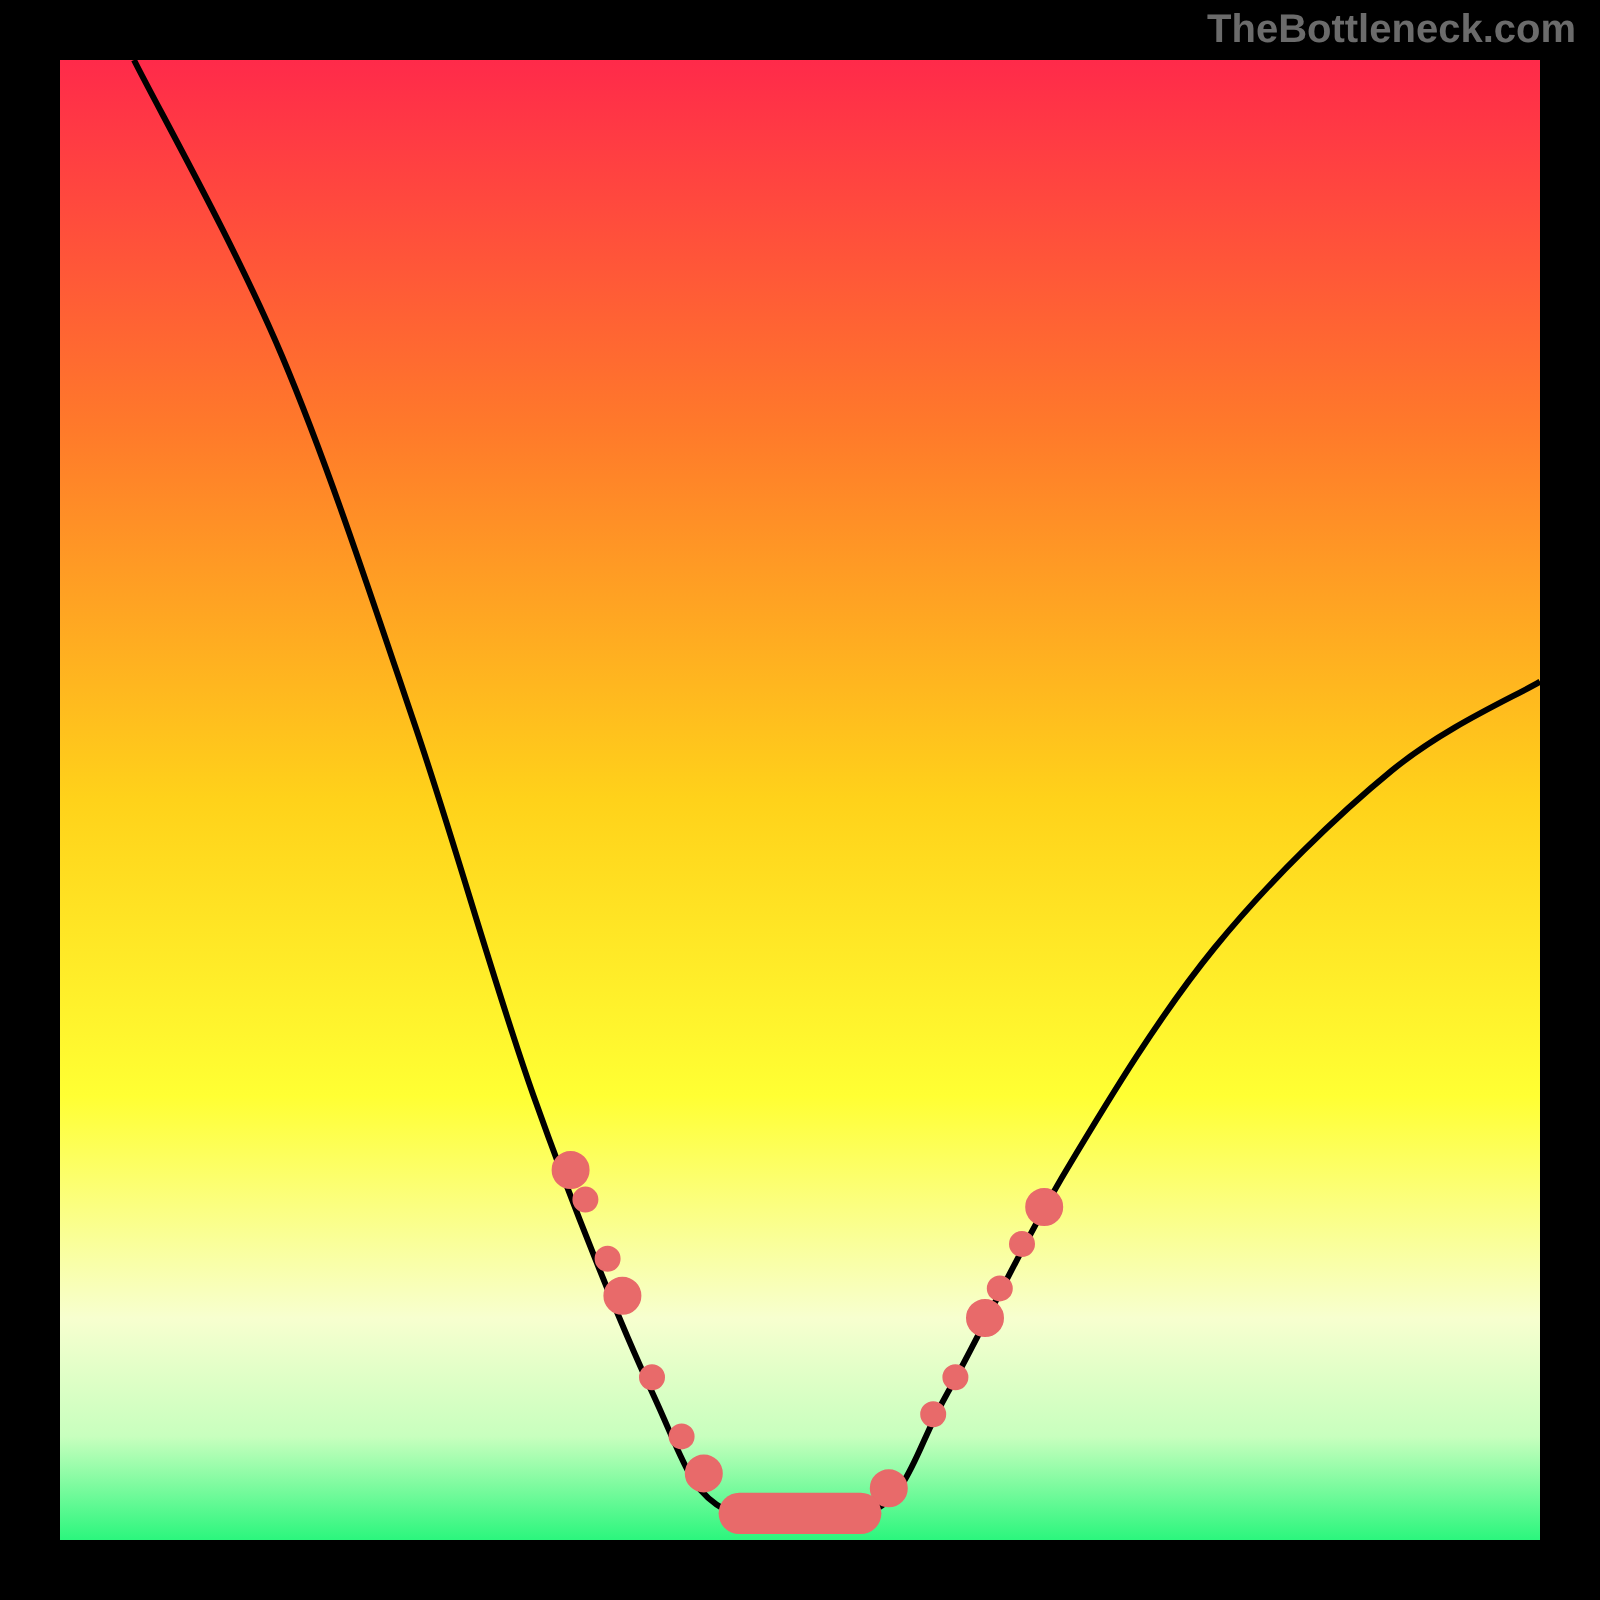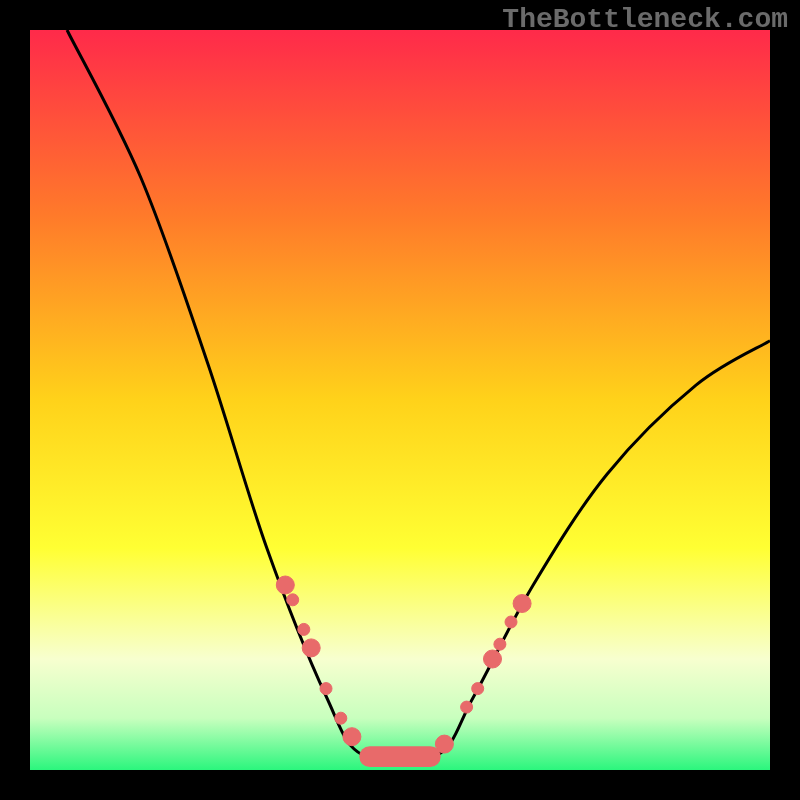--- a/index.html
+++ b/index.html
@@ -12,22 +12,22 @@
   }
   .chart-container {
     width: 800px;
     height: 800px;
     position: relative;
   }
   .attribution {
     position: absolute;
     top: 4px;
     right: 12px;
-    font-family: Liberation Mono, monospace;
-    font-size: 28px;
+    font-family: Liberation Sans, sans-serif;
+    font-size: 20px;
     font-weight: bold;
     color: #6b6b6b;
     z-index: 10;
   }
   svg {
     display: block;
   }
 </style>
 </head>
 <body>

